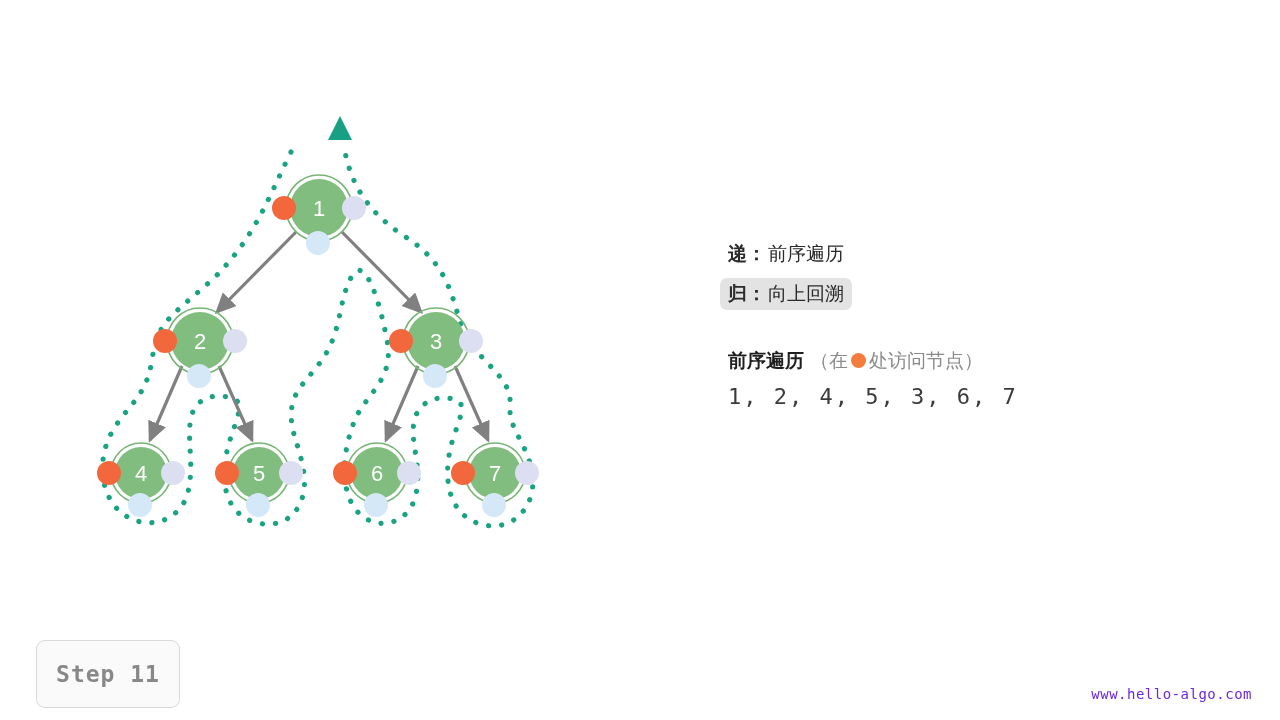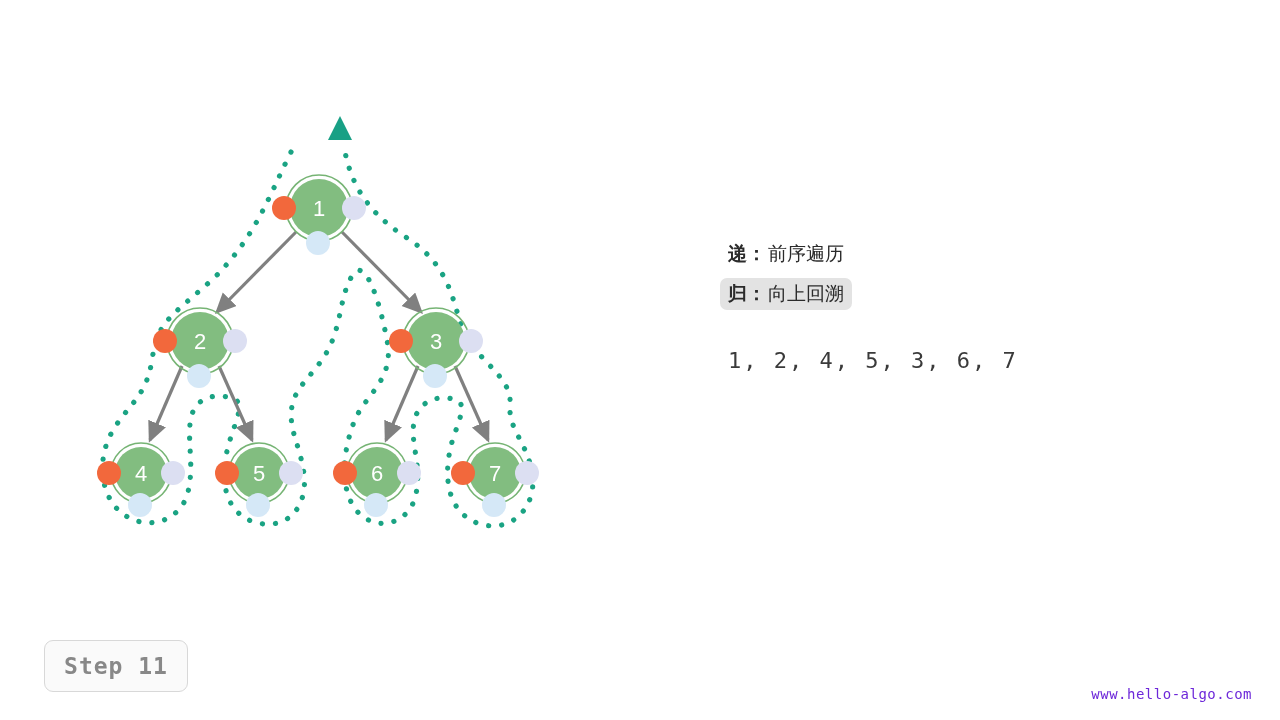--- a/index.html
+++ b/index.html
@@ -86,34 +86,33 @@
     color: #3a3a3a;
     letter-spacing: 2px;
   }
 
   
   .step-badge {
     position: absolute;
     left: 36px;
     top: 640px;
     width: 144px;
-    height: 52px;
+    height: 68px;
     box-sizing: border-box;
     border: 1px solid #d8d8d8;
     border-radius: 9px;
     background: #fafafa;
     display: flex;
     align-items: center;
     justify-content: center;
     font-family: "DejaVu Sans Mono", "Liberation Mono", monospace;
     font-size: 23px;
     font-weight: bold;
     color: #888888;
     letter-spacing: 1px;
-    margin-left: 8px;
   }
 
   
   .watermark {
     position: absolute;
     right: 28px;
     bottom: 18px;
     font-family: "DejaVu Sans Mono", "Liberation Mono", monospace;
     font-size: 14px;
     color: #6d28d9;
@@ -237,20 +236,23 @@
     <span class="legend-key">递：</span>
     <span class="legend-val">前序遍历</span>
   </div>
 
   <div class="legend-line highlight">
     <span class="legend-key">归：</span>
     <span class="legend-val">向上回溯</span>
   </div>
 
   <div class="traversal">
+    <div>
+      <span class="traversal-title">前序遍历</span><span class="traversal-note">（在</span><span class="inline-dot"></span><span class="traversal-note" style="margin-left:0">处访问节点）</span>
+    </div>
     <div class="sequence">1,  2,  4,  5,  3,  6,  7</div>
   </div>
 
 </div>
 
 <div class="step-badge">Step 11</div>
 
 <div class="watermark">www.hello-algo.com</div>
 
 </body></html>

